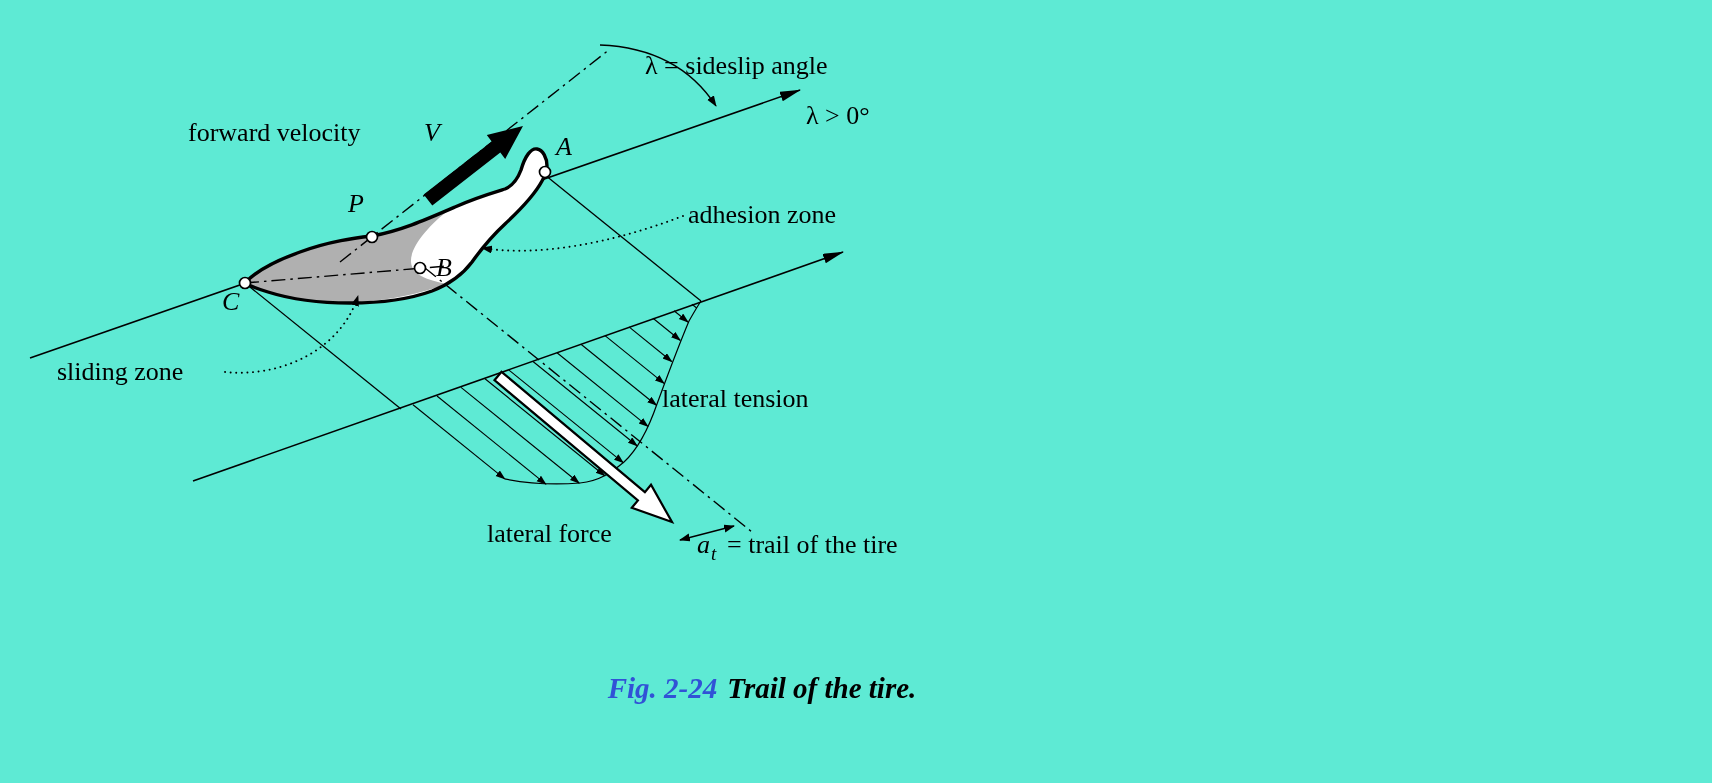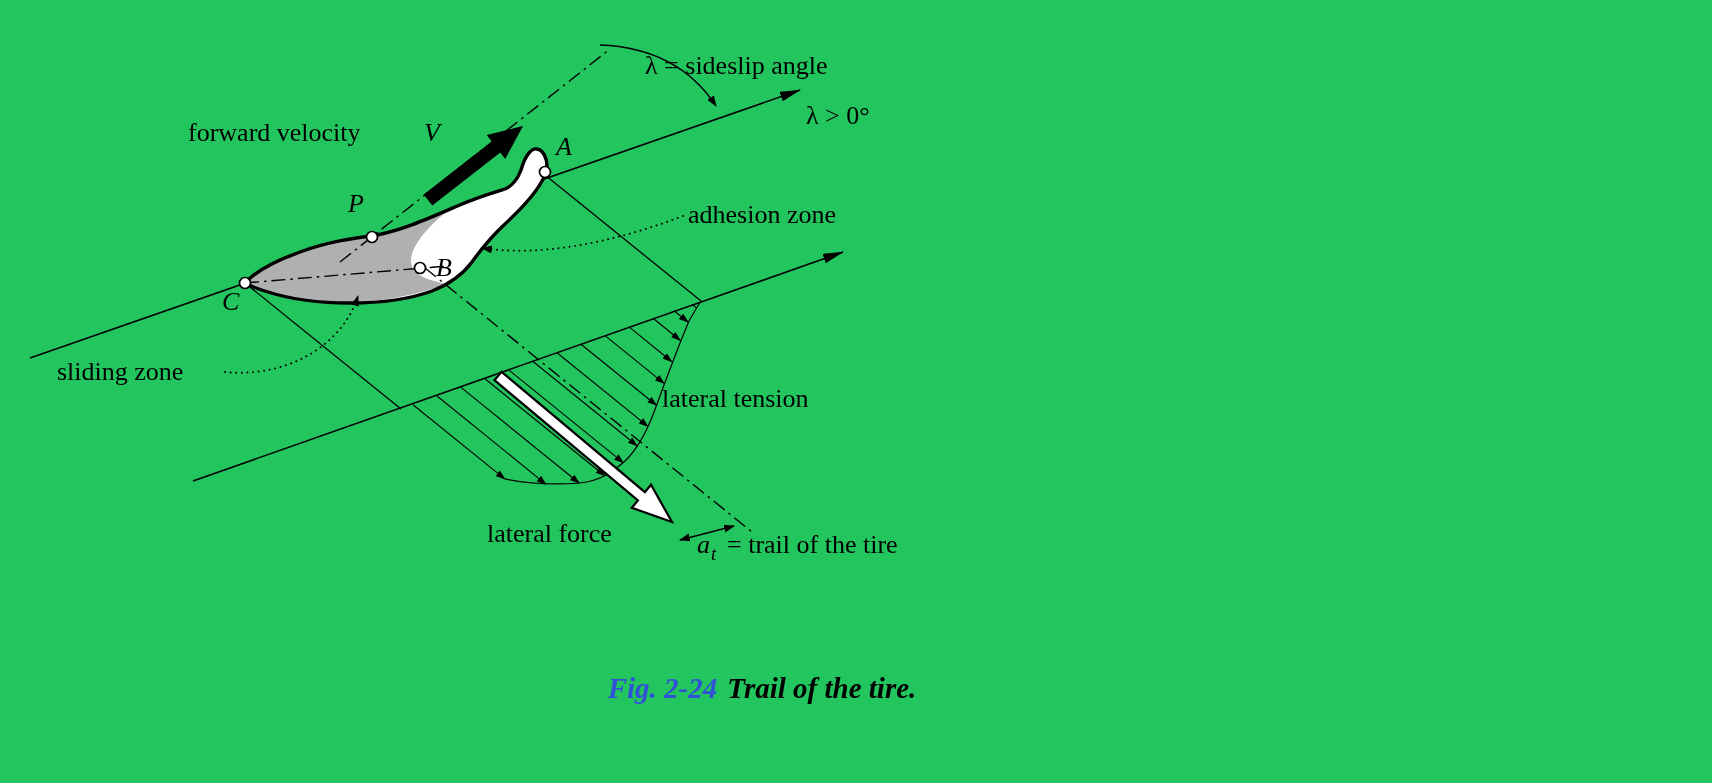--- a/index.html
+++ b/index.html
@@ -1,19 +1,19 @@
 <!DOCTYPE html>
 <html><head>
 <meta charset="utf-8">
 <style>
   html,body { margin:0; padding:0; background:#ffffff; }
   .page {
     position:relative;
     width:1712px; height:783px;
-    background:#22c55e;
+    background:#5eead4;
     font-family:"Liberation Serif","DejaVu Serif",serif;
     overflow:hidden;
   }
   svg { position:absolute; left:0; top:0; }
   svg text {
     font-family:"Liberation Serif","DejaVu Serif",serif;
     font-size:26px;
     fill:#000;
   }
   svg text.it  { font-style:italic; }

